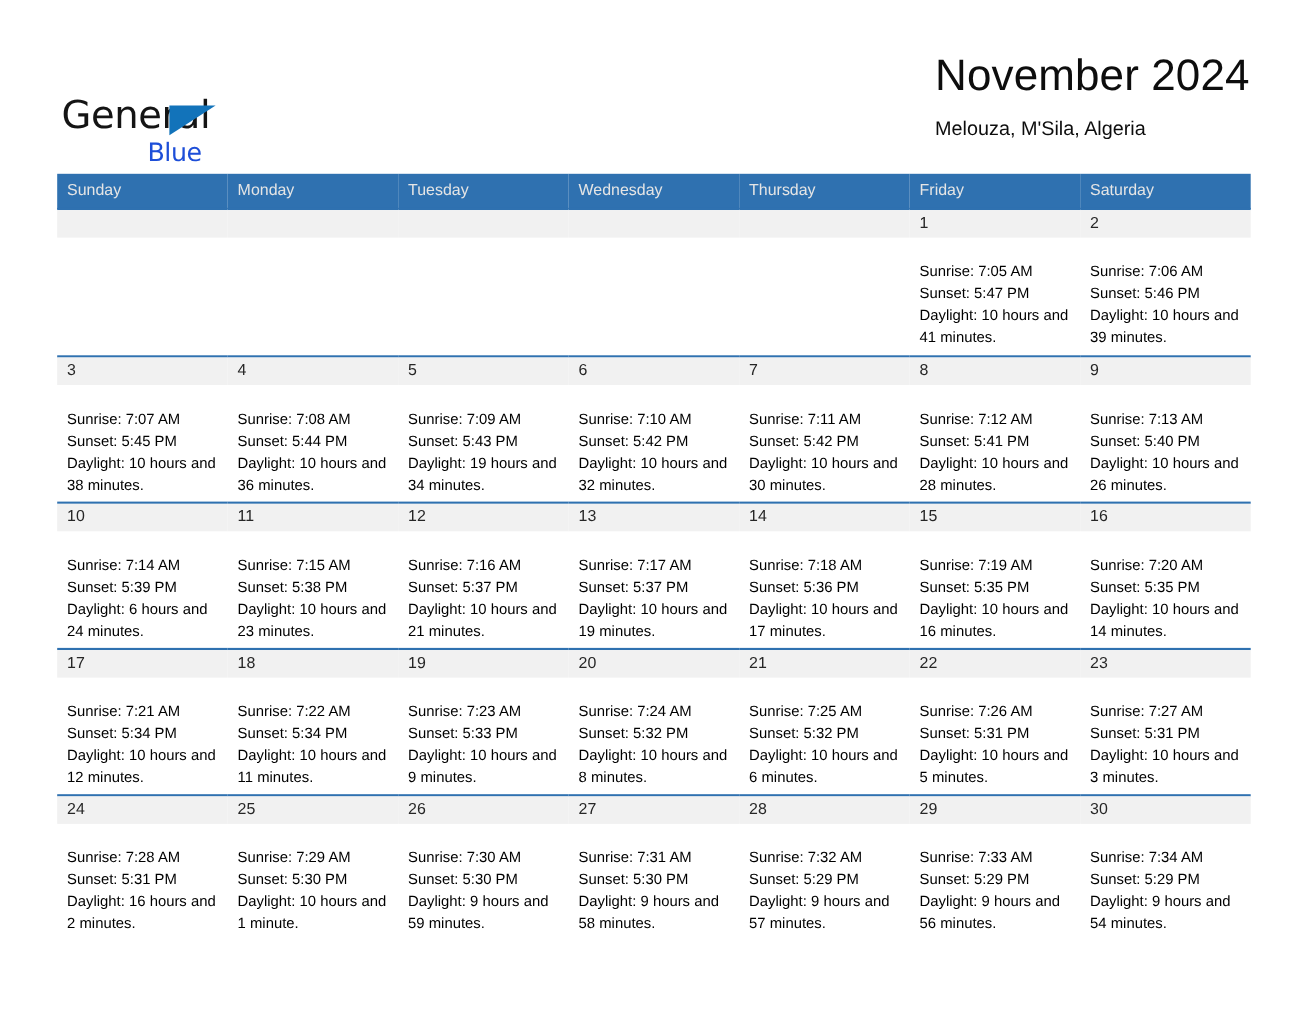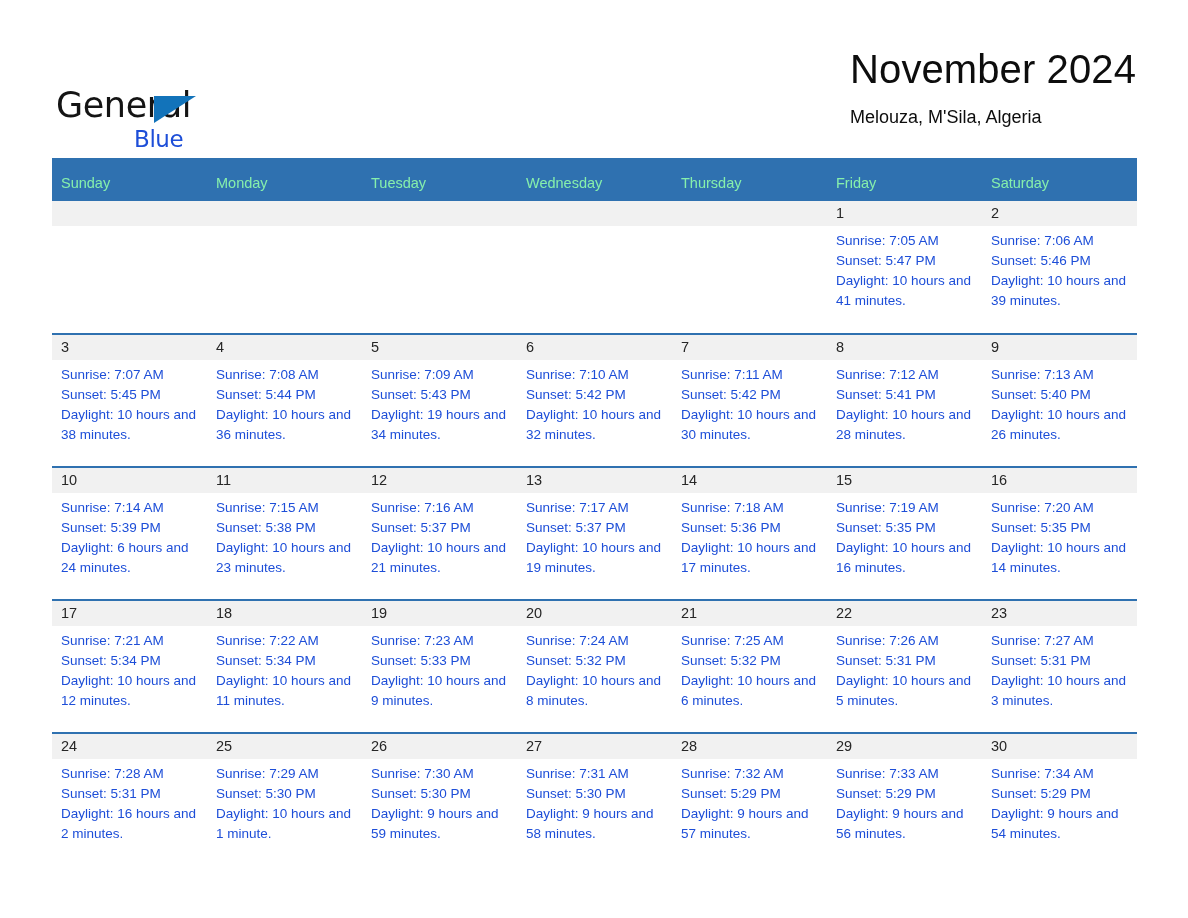--- a/index.html
+++ b/index.html
@@ -96,25 +96,25 @@
     left: 52px;
     top: 158px;
     width: 1085px;
     border-collapse: collapse;
     table-layout: fixed;
   }
   .calendar col { width: 155px; }
 
   .calendar thead th {
     background: #2f71b0;
-    color: #86efac;
+    color: #e5e5e5;
     font-size: 14.5px;
     font-weight: normal;
     text-align: left;
-    padding: 16px 0 7px 9px;
+    padding: 6px 0 7px 9px;
     height: 18px;
     line-height: 18px;
     border: none;
   }
 
   .week-row > td {
     padding: 0;
     vertical-align: top;
     border-top: 2px solid #2f71b0;
     height: 133px;
@@ -136,21 +136,22 @@
     padding-left: 9px;
     box-sizing: border-box;
   }
   .daynum.empty { color: transparent; }
   .cell.blank .daynum { background: #f1f1f1; }
 
   .info {
     padding: 5px 8px 0 9px;
     font-size: 13.5px;
     line-height: 20px;
-    color: #1d4ed8;
+    color: #000000;
+    margin-top: 16px;
   }
   .info div { white-space: nowrap; }
   .info .daylight { white-space: normal; }
 </style>
 </head>
 <body>
 
 <div class="page">
 
   <div class="masthead">

